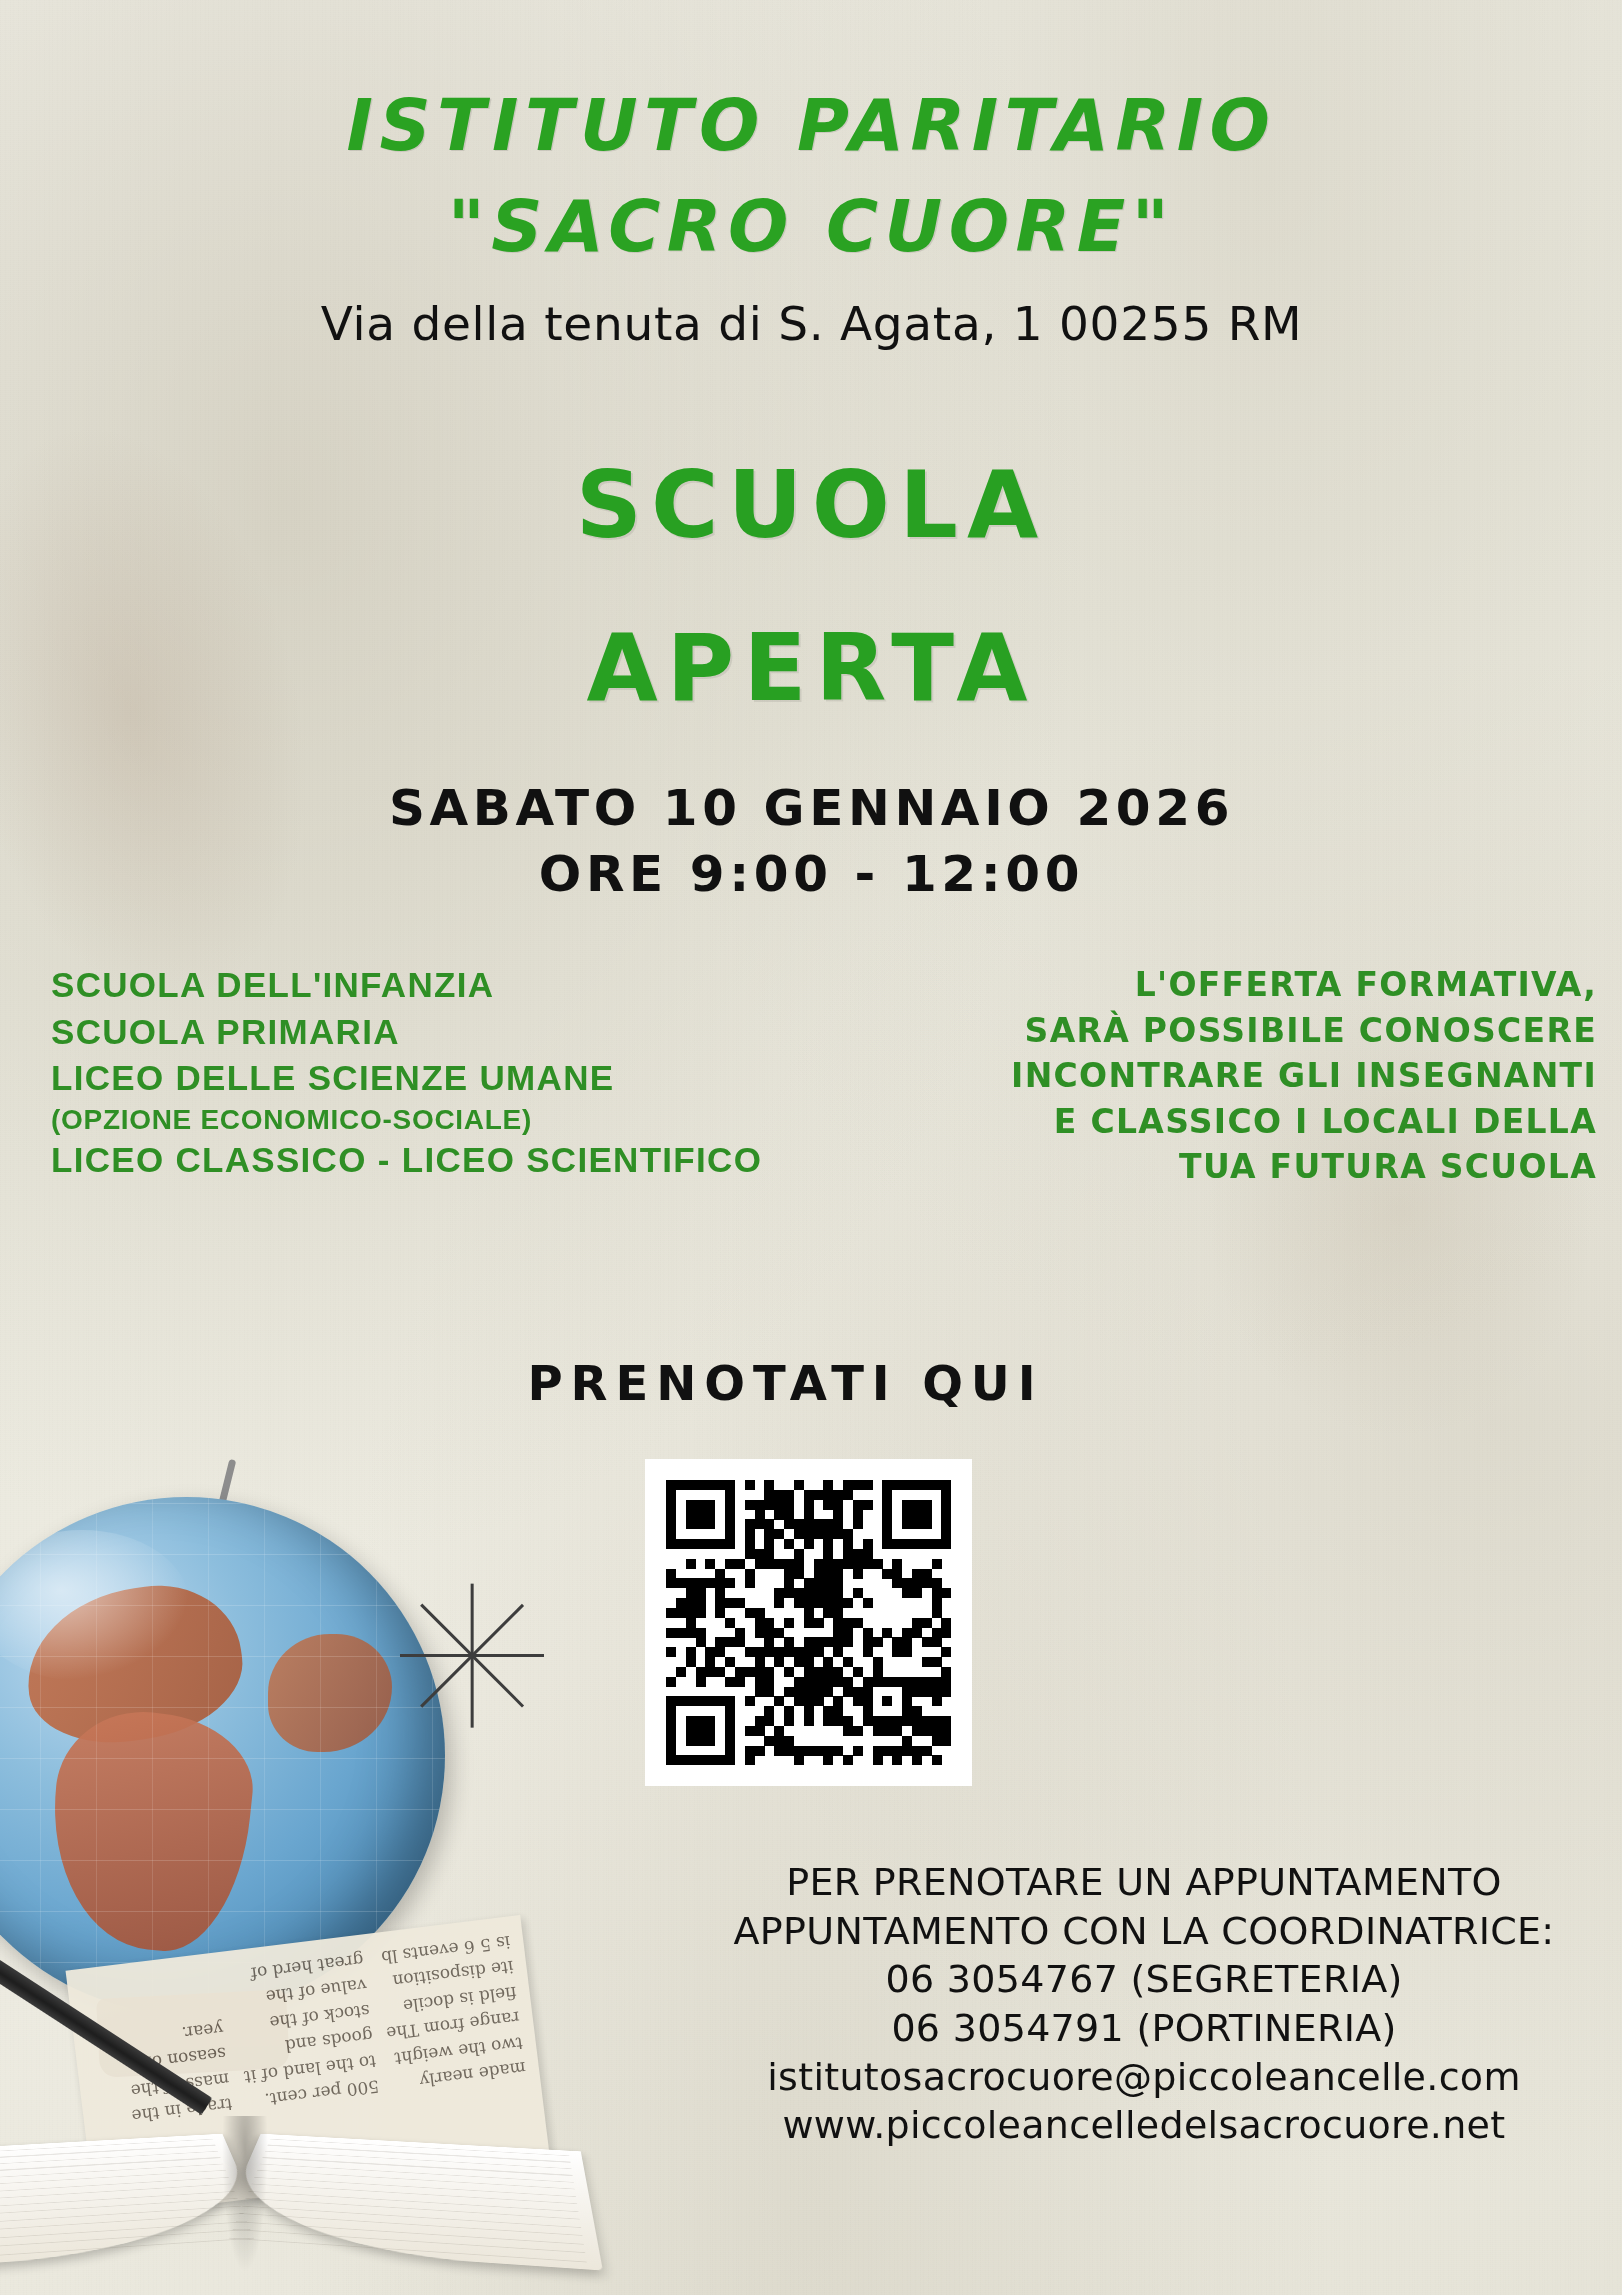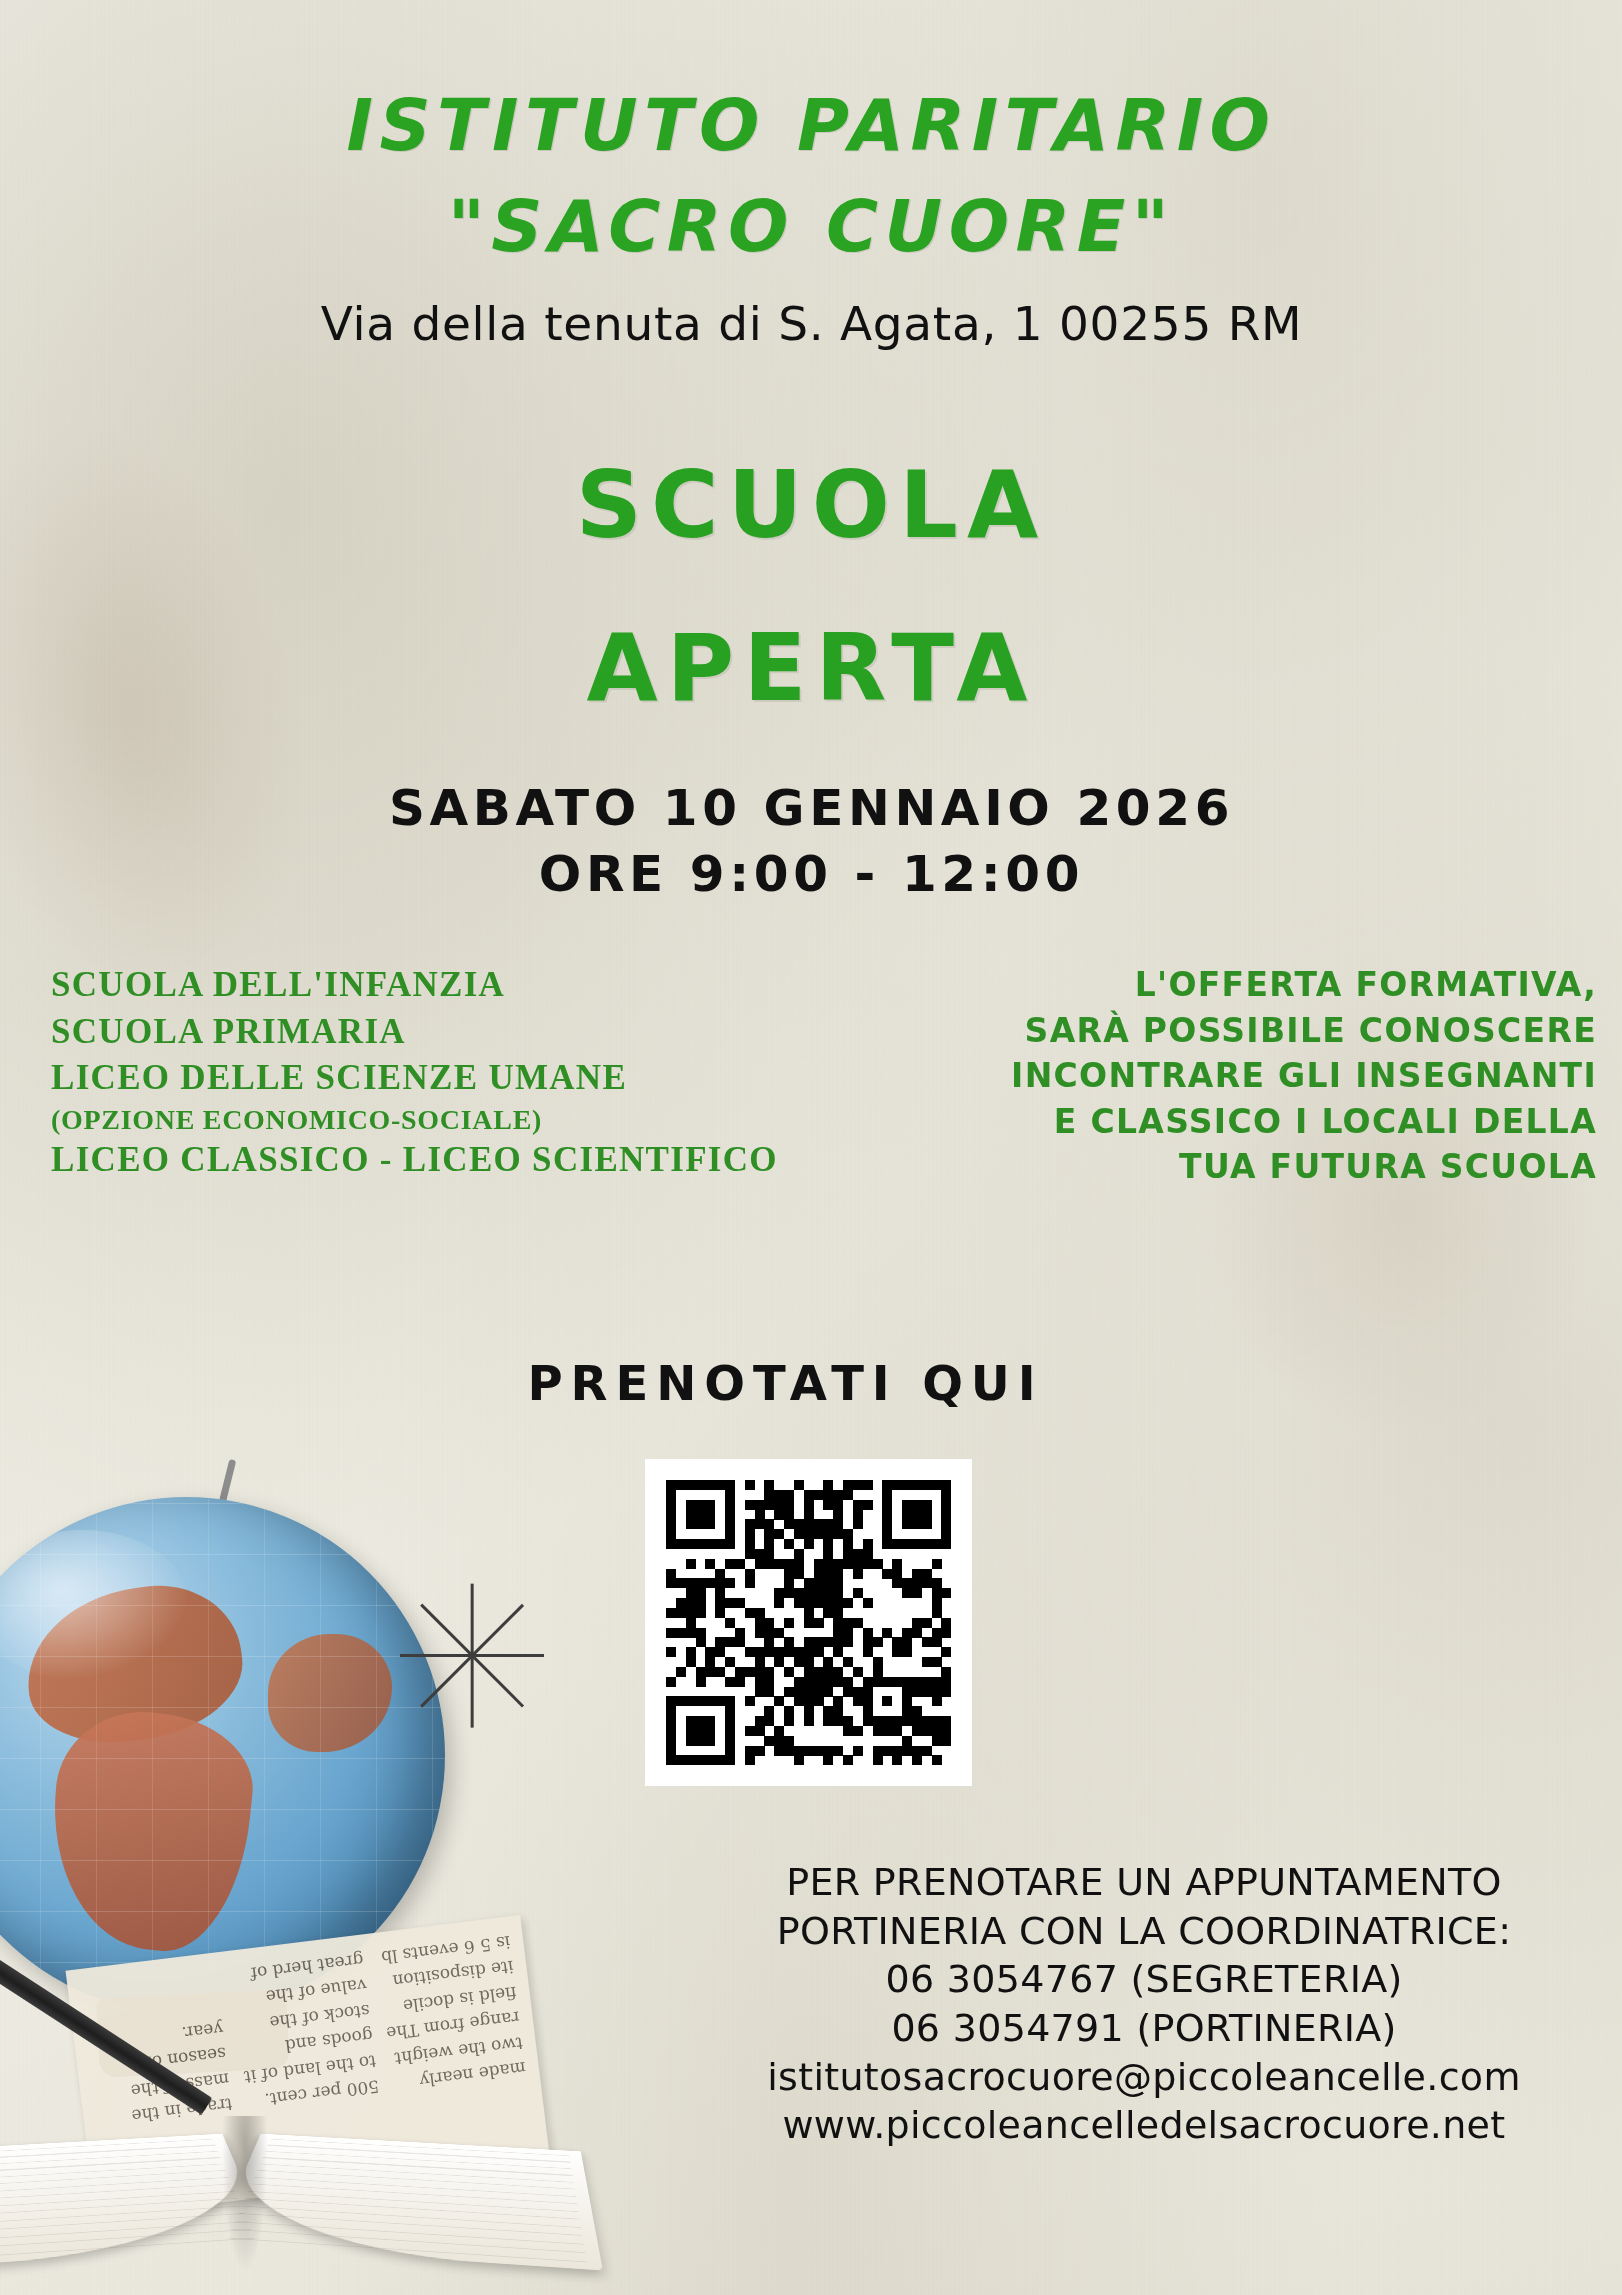--- a/index.html
+++ b/index.html
@@ -101,21 +101,21 @@
   #dateline { top: 779px; font-size: 50px; }
   #timeline { top: 845px; font-size: 50px; }
 
   
   #left-list {
     position: absolute;
     left: 51px;
     top: 962px;
     width: 838px;
     color: #2f8f25;
-    font-family: Liberation Serif, serif;
+    font-family: Liberation Sans, sans-serif;
     font-weight: bold;
     font-size: 35px;
     line-height: 1.33;
     letter-spacing: 1.3px;
   }
   #left-list .sub {
     font-size: 28px;
     letter-spacing: 0.7px;
     line-height: 1.25;
   }
@@ -853,21 +853,21 @@
         <i class="m" style="left:177px;top:275px;width:10.2px;height:10.2px"></i>
         <i class="m" style="left:207px;top:275px;width:10.2px;height:10.2px"></i>
         <i class="m" style="left:226px;top:275px;width:10.2px;height:10.2px"></i>
         <i class="m" style="left:246px;top:275px;width:10.2px;height:10.2px"></i>
         <i class="m" style="left:266px;top:275px;width:10.2px;height:10.2px"></i>
       </div>
   </div>
 
   <div id="contact">
     <span class="ln">PER PRENOTARE UN APPUNTAMENTO</span>
-    <span class="ln">PORTINERIA CON LA COORDINATRICE:</span>
+    <span class="ln">APPUNTAMENTO CON LA COORDINATRICE:</span>
     <span class="ln">06 3054767 (SEGRETERIA)</span>
     <span class="ln">06 3054791 (PORTINERIA)</span>
     <span class="ln">istitutosacrocuore@piccoleancelle.com</span>
     <span class="ln">www.piccoleancelledelsacrocuore.net</span>
   </div>
 
   <div class="collage">
     <div class="axis-pin"></div>
     <div class="globe">
       <div class="cont1"></div>

